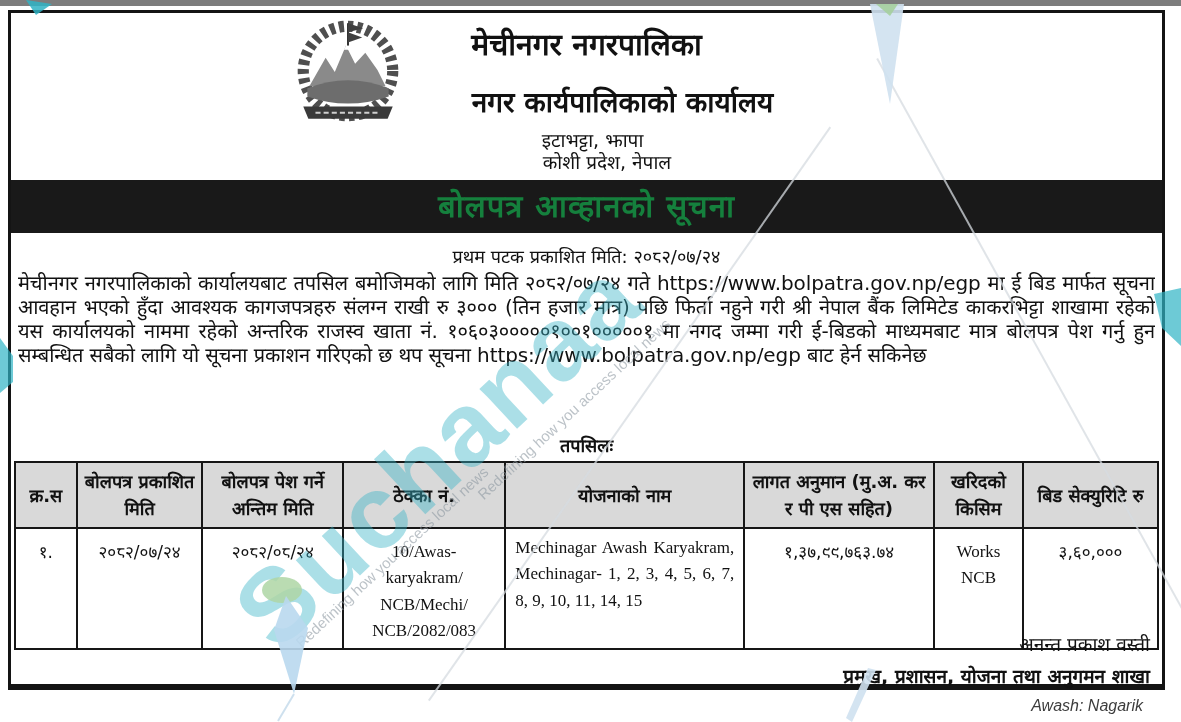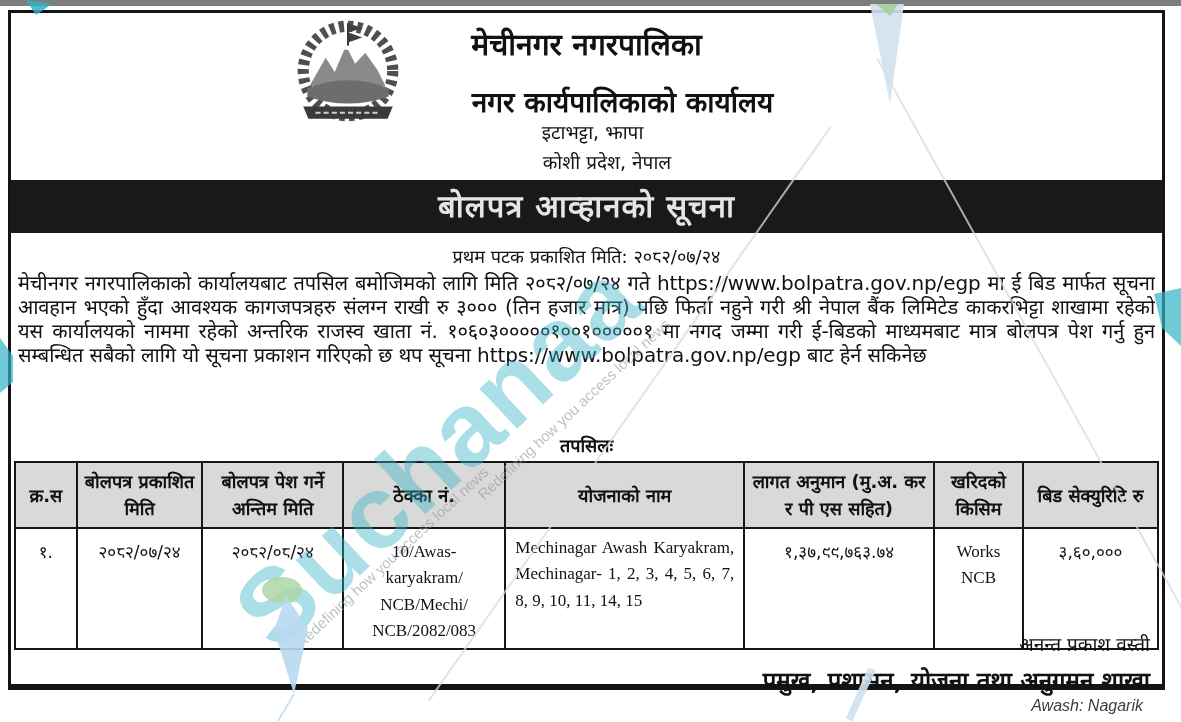--- a/index.html
+++ b/index.html
@@ -14,27 +14,27 @@
     position:absolute; left:8px; top:10px; width:1157px; height:680px;
     border:3px solid #141414; border-bottom-width:6px; background:transparent; z-index:1;
   }
 
   
   .logo { position:absolute; left:276px; top:6px; width:122px; height:106px; }
   .h-center { position:absolute; left:0; width:100%; text-align:center; }
   .title1 { top:10px; font-size:30px; font-weight:bold; }
   .title2 { top:69px; font-size:28px; font-weight:bold;margin-left:36px; }
   .addr   { font-size:19px; }
-  .addr1  { top:106px;padding-left:12px; }
+  .addr1  { top:114px;padding-left:12px; }
   .addr2  { top:136px;padding-left:41px; }
 
   
   .banner {
     position:absolute; left:0; top:167px; width:100%; height:53px;
-    background:#191919; color:#e5e5e5; text-align:center;
+    background:#191919; color:#15803d; text-align:center;
     font-size:31px; font-weight:bold; line-height:53px; letter-spacing:1px;
   }
 
   .pubdate { top:231px; font-size:18px; }
 
   .bodypar {
     position:absolute; left:7px; top:258px; width:calc(100% - 14px); height:156px;
     overflow:hidden; font-size:20px; line-height:24px;
     text-align:justify; letter-spacing:-0.1px;
   }
@@ -53,21 +53,21 @@
   .tbl td {
     vertical-align:top; text-align:center; font-size:17px;
     padding:10px 4px 4px; height:102px; line-height:1.55;
   }
   .latin { font-family:"Liberation Serif","DejaVu Serif",serif; font-size:20px; line-height:1.35; }
   .pre { white-space:pre-line; }
   td.justify-cell { text-align:justify; padding:6px 9px 0; }
 
   
   .sig-name  { position:absolute; right:12px; top:618px; font-size:19px; }
-  .sig-desig { position:absolute; right:12px; top:650px; font-size:24px; font-weight:bold; }
+  .sig-desig { position:absolute; right:12px; top:650px; font-size:19px; font-weight:bold; }
 
   .source {
     position:absolute; right:38px; top:697px; font-size:16px; font-style:italic;
     font-family:"Liberation Sans", sans-serif; color:#3c3c3c; z-index:2;
   }
 
   
   .wm { position:absolute; left:0; top:0; width:1181px; height:722px; pointer-events:none; z-index:3; }
   .wm-brand {
     position:absolute; left:252px; top:568px; transform:rotate(-43deg); transform-origin:0 50%;

